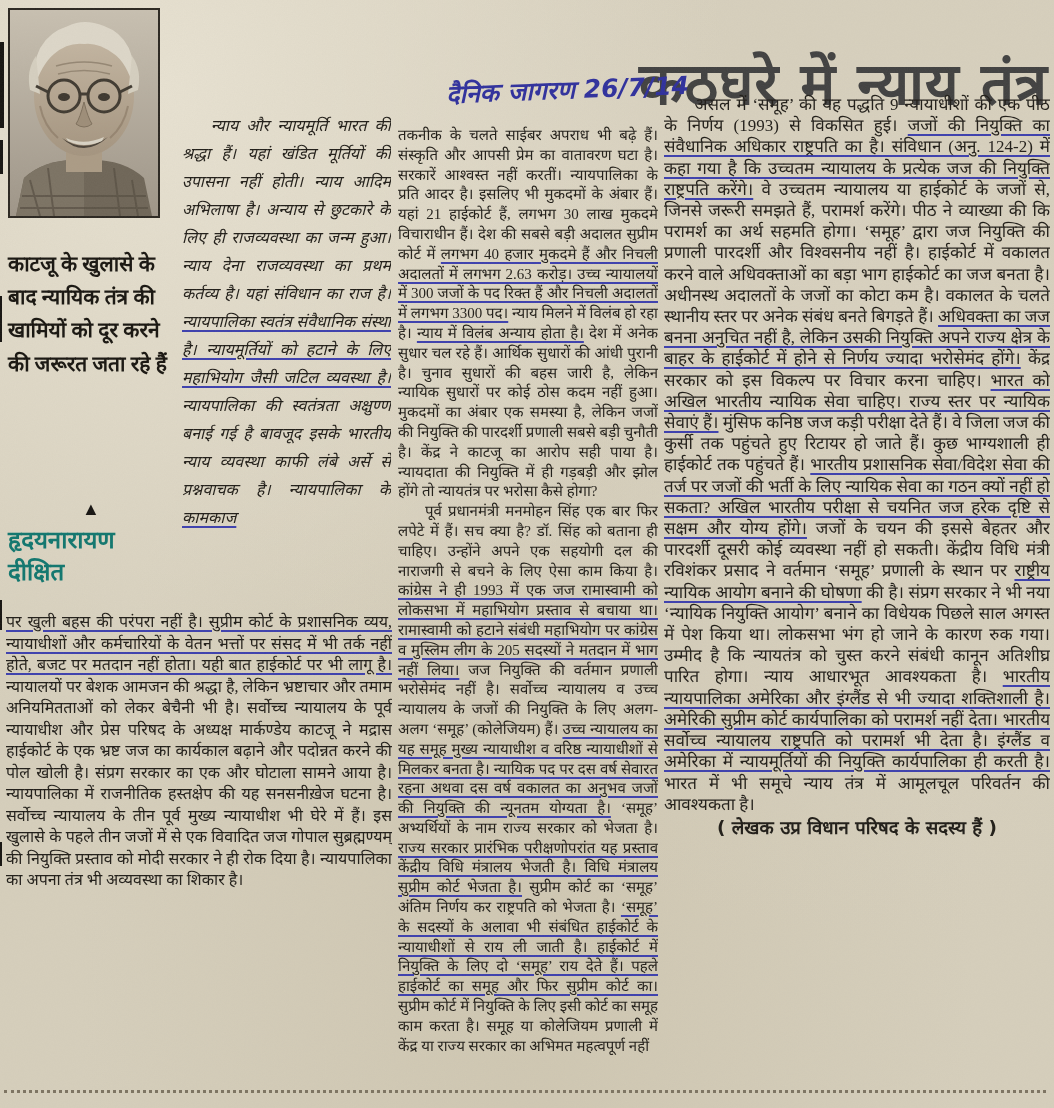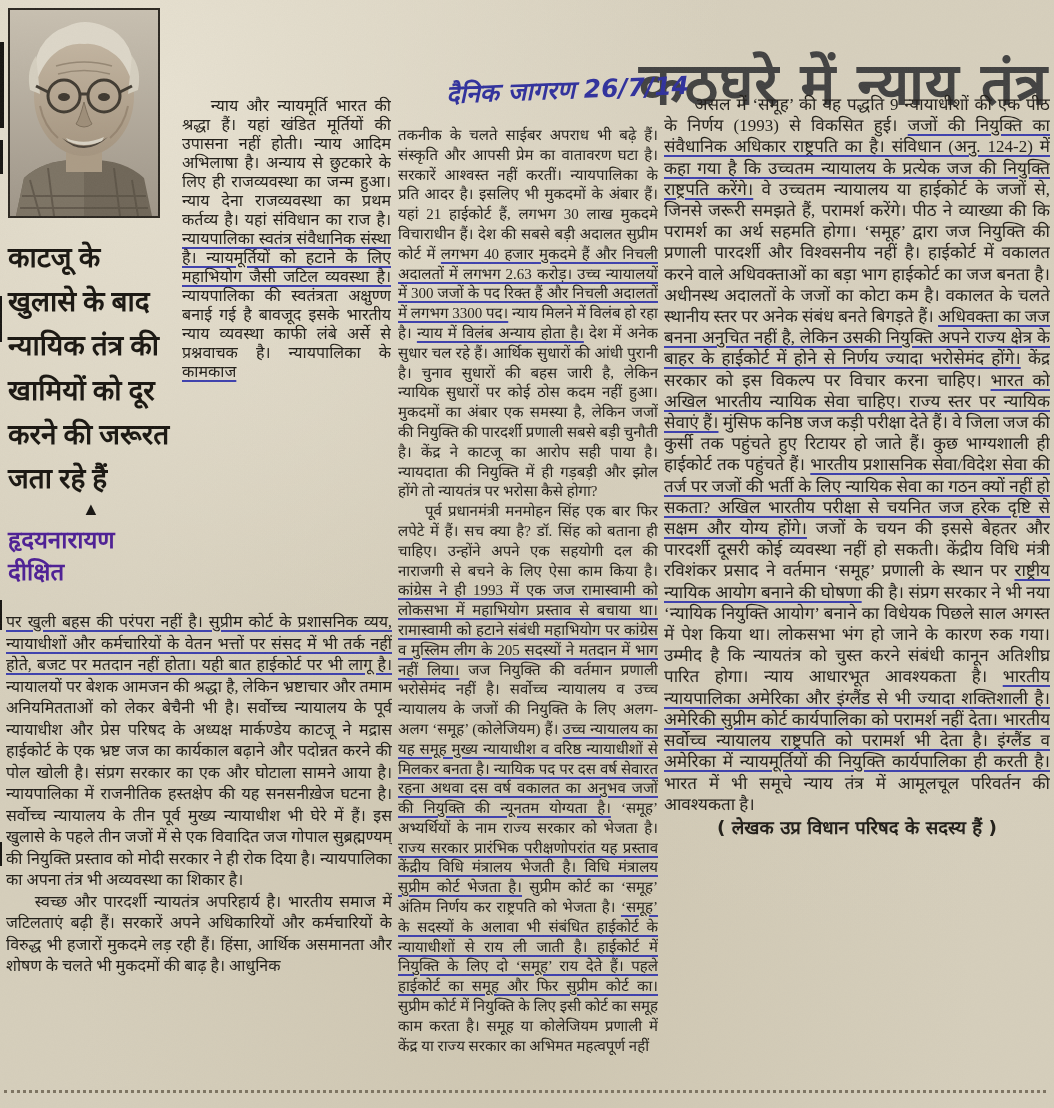--- a/index.html
+++ b/index.html
@@ -29,32 +29,32 @@
     font-size:25px;color:#2e2f9d;transform:rotate(-2.2deg);white-space:nowrap;
     z-index:6;
   }
   .photo-frame{
     position:absolute;left:8px;top:8px;width:152px;height:210px;
     border:2px solid #2a2620;background:#b9b0a0;box-sizing:border-box;overflow:hidden;
   }
   .photo-frame svg{display:block;}
 
   .standfirst{
-    position:absolute;left:8px;top:236px;width:166px;
-    font-size:28px;line-height:1.58;font-weight:600;color:#17140f;
+    position:absolute;left:8px;top:248px;width:166px;
+    font-size:21px;line-height:1.58;font-weight:600;color:#17140f;
   }
   .author-block{position:absolute;left:8px;top:500px;width:166px;text-align:left;}
   .author-pointer{display:block;width:100%;text-align:center;font-size:18px;color:#141210;line-height:1;}
-  .author-name{font-size:24px;font-weight:700;line-height:1.35;color:#4c1d95;margin-top:6px;
+  .author-name{font-size:24px;font-weight:700;line-height:1.35;color:#0f766e;margin-top:6px;
     font-family:"DejaVu Sans",sans-serif;}
 
   .col{position:absolute;text-align:justify;z-index:4;}
   .col p{margin:0;padding:0;}
   .col p.indent{text-indent:1.8em;}
-  .col1n{left:182px;top:96px;width:209px;height:492px;font-size:16px;line-height:19px;overflow:hidden;}
+  .col1n{left:182px;top:112px;width:209px;height:492px;font-size:16px;line-height:28px;overflow:hidden;font-style:italic;}
   .col1w{left:6px;top:588px;width:386px;height:500px;font-size:16px;line-height:21.5px;overflow:hidden;margin-top:23px;}
   .col2{left:398px;top:94px;width:260px;height:1000px;font-size:15px;line-height:19.8px;overflow:hidden;margin-top:32px;}
   .col3{left:664px;top:94px;width:386px;height:1000px;font-size:17px;line-height:21.2px;overflow:hidden;}
 
   .pen-underline{
     text-decoration:underline;
     text-decoration-color:#3c3fae;
     text-decoration-thickness:1.6px;
     text-underline-offset:3px;
   }
@@ -138,21 +138,20 @@
 <div class="author-block">
   <span class="author-pointer">▲</span>
   <div class="author-name">हृदयनारायण दीक्षित</div>
 </div>
 
 <div class="col col1n">
     <p class="indent"><span>न्याय और न्यायमूर्ति भारत की श्रद्धा हैं। यहां खंडित मूर्तियों की उपासना नहीं होती। न्याय आदिम अभिलाषा है। अन्याय से छुटकारे के लिए ही राजव्यवस्था का जन्म हुआ। न्याय देना राजव्यवस्था का प्रथम कर्तव्य है। यहां संविधान का राज है। </span><span class="pen-underline">न्यायपालिका स्वतंत्र संवैधानिक संस्था है। न्यायमूर्तियों को हटाने के लिए महाभियोग जैसी जटिल व्यवस्था है।</span><span> न्यायपालिका की स्वतंत्रता अक्षुण्ण बनाई गई है बावजूद इसके भारतीय न्याय व्यवस्था काफी लंबे अर्से से प्रश्नवाचक है। न्यायपालिका के </span><span class="pen-underline">कामकाज</span></p>
   </div>
 <div class="col col1w">
     <p><span class="pen-underline">पर खुली बहस की परंपरा नहीं है। सुप्रीम कोर्ट के प्रशासनिक व्यय, न्यायाधीशों और कर्मचारियों के वेतन भत्तों पर संसद में भी तर्क नहीं होते, बजट पर मतदान नहीं होता। यही बात हाईकोर्ट पर भी लागू है।</span><span> न्यायालयों पर बेशक आमजन की श्रद्धा है, लेकिन भ्रष्टाचार और तमाम अनियमितताओं को लेकर बेचैनी भी है। सर्वोच्च न्यायालय के पूर्व न्यायाधीश और प्रेस परिषद के अध्यक्ष मार्कण्डेय काटजू ने मद्रास हाईकोर्ट के एक भ्रष्ट जज का कार्यकाल बढ़ाने और पदोन्नत करने की पोल खोली है। संप्रग सरकार का एक और घोटाला सामने आया है। न्यायपालिका में राजनीतिक हस्तक्षेप की यह सनसनीख़ेज घटना है। सर्वोच्च न्यायालय के तीन पूर्व मुख्य न्यायाधीश भी घेरे में हैं। इस खुलासे के पहले तीन जजों में से एक विवादित जज गोपाल सुब्रह्मण्यम् की नियुक्ति प्रस्ताव को मोदी सरकार ने ही रोक दिया है। न्यायपालिका का अपना तंत्र भी अव्यवस्था का शिकार है।</span></p>
-    <p class="indent"><span>स्वच्छ और पारदर्शी न्यायतंत्र अपरिहार्य है। भारतीय समाज में जटिलताएं बढ़ी हैं। सरकारें अपने अधिकारियों और कर्मचारियों के विरुद्ध भी हजारों मुकदमे लड़ रही हैं। हिंसा, आर्थिक असमानता और शोषण के चलते भी मुकदमों की बाढ़ है। आधुनिक</span></p>
   </div>
 <div class="col col2">
     <p><span>तकनीक के चलते साईबर अपराध भी बढ़े हैं। संस्कृति और आपसी प्रेम का वातावरण घटा है। सरकारें आश्वस्त नहीं करतीं। न्यायपालिका के प्रति आदर है। इसलिए भी मुकदमों के अंबार हैं। यहां 21 हाईकोर्ट हैं, लगभग 30 लाख मुकदमे विचाराधीन हैं। देश की सबसे बड़ी अदालत सुप्रीम कोर्ट में </span><span class="pen-underline">लगभग 40 हजार मुकदमे हैं और निचली अदालतों में लगभग 2.63 करोड़। उच्च न्यायालयों में 300 जजों के पद रिक्त हैं और निचली अदालतों में लगभग 3300 पद।</span><span> न्याय मिलने में विलंब हो रहा है। </span><span class="pen-underline">न्याय में विलंब अन्याय होता है।</span><span> देश में अनेक सुधार चल रहे हैं। आर्थिक सुधारों की आंधी पुरानी है। चुनाव सुधारों की बहस जारी है, लेकिन न्यायिक सुधारों पर कोई ठोस कदम नहीं हुआ। मुकदमों का अंबार एक समस्या है, लेकिन जजों की नियुक्ति की पारदर्शी प्रणाली सबसे बड़ी चुनौती है। केंद्र ने काटजू का आरोप सही पाया है। न्यायदाता की नियुक्ति में ही गड़बड़ी और झोल होंगे तो न्यायतंत्र पर भरोसा कैसे होगा?</span></p>
     <p class="indent"><span>पूर्व प्रधानमंत्री मनमोहन सिंह एक बार फिर लपेटे में हैं। सच क्या है? डॉ. सिंह को बताना ही चाहिए। उन्होंने अपने एक सहयोगी दल की नाराजगी से बचने के लिए ऐसा काम किया है। </span><span class="pen-underline">कांग्रेस ने ही 1993 में एक जज रामास्वामी को लोकसभा में महाभियोग प्रस्ताव से बचाया था। रामास्वामी को हटाने संबंधी महाभियोग पर कांग्रेस व मुस्लिम लीग के 205 सदस्यों ने मतदान में भाग नहीं लिया।</span><span> जज नियुक्ति की वर्तमान प्रणाली भरोसेमंद नहीं है। सर्वोच्च न्यायालय व उच्च न्यायालय के जजों की नियुक्ति के लिए अलग-अलग ‘समूह’ (कोलेजियम) हैं। </span><span class="pen-underline">उच्च न्यायालय का यह समूह मुख्य न्यायाधीश व वरिष्ठ न्यायाधीशों से मिलकर बनता है। न्यायिक पद पर दस वर्ष सेवारत रहना अथवा दस वर्ष वकालत का अनुभव जजों की नियुक्ति की न्यूनतम योग्यता है।</span><span> ‘समूह’ अभ्यर्थियों के नाम राज्य सरकार को भेजता है। </span><span class="pen-underline">राज्य सरकार प्रारंभिक परीक्षणोपरांत यह प्रस्ताव केंद्रीय विधि मंत्रालय भेजती है। विधि मंत्रालय सुप्रीम कोर्ट भेजता है।</span><span> सुप्रीम कोर्ट का ‘समूह’ अंतिम निर्णय कर राष्ट्रपति को भेजता है। </span><span class="pen-underline">‘समूह’ के सदस्यों के अलावा भी संबंधित हाईकोर्ट के न्यायाधीशों से राय ली जाती है। हाईकोर्ट में नियुक्ति के लिए दो ‘समूह’ राय देते हैं। पहले हाईकोर्ट का समूह और फिर सुप्रीम कोर्ट का।</span><span> सुप्रीम कोर्ट में नियुक्ति के लिए इसी कोर्ट का समूह काम करता है। समूह या कोलेजियम प्रणाली में केंद्र या राज्य सरकार का अभिमत महत्वपूर्ण नहीं</span></p>
   </div>
 <div class="col col3">
   <div>
       <p class="indent"><span>असल में ‘समूह’ की यह पद्धति 9 न्यायाधीशों की एक पीठ के निर्णय (1993) से विकसित हुई। </span><span class="pen-underline">जजों की नियुक्ति का संवैधानिक अधिकार राष्ट्रपति का है। संविधान (अनु. 124-2) में कहा गया है कि उच्चतम न्यायालय के प्रत्येक जज की नियुक्ति राष्ट्रपति करेंगे।</span><span> वे उच्चतम न्यायालय या हाईकोर्ट के जजों से, जिनसे जरूरी समझते हैं, परामर्श करेंगे। पीठ ने व्याख्या की कि परामर्श का अर्थ सहमति होगा। ‘समूह’ द्वारा जज नियुक्ति की प्रणाली पारदर्शी और विश्वसनीय नहीं है। हाईकोर्ट में वकालत करने वाले अधिवक्ताओं का बड़ा भाग हाईकोर्ट का जज बनता है। अधीनस्थ अदालतों के जजों का कोटा कम है। वकालत के चलते स्थानीय स्तर पर अनेक संबंध बनते बिगड़ते हैं। </span><span class="pen-underline">अधिवक्ता का जज बनना अनुचित नहीं है, लेकिन उसकी नियुक्ति अपने राज्य क्षेत्र के बाहर के हाईकोर्ट में होने से निर्णय ज्यादा भरोसेमंद होंगे।</span><span> केंद्र सरकार को इस विकल्प पर विचार करना चाहिए। </span><span class="pen-underline">भारत को अखिल भारतीय न्यायिक सेवा चाहिए। राज्य स्तर पर न्यायिक सेवाएं हैं।</span><span> मुंसिफ कनिष्ठ जज कड़ी परीक्षा देते हैं। वे जिला जज की कुर्सी तक पहुंचते हुए रिटायर हो जाते हैं। कुछ भाग्यशाली ही हाईकोर्ट तक पहुंचते हैं। </span><span class="pen-underline">भारतीय प्रशासनिक सेवा/विदेश सेवा की तर्ज पर जजों की भर्ती के लिए न्यायिक सेवा का गठन क्यों नहीं हो सकता? अखिल भारतीय परीक्षा से चयनित जज हरेक दृष्टि से सक्षम और योग्य होंगे।</span><span> जजों के चयन की इससे बेहतर और पारदर्शी दूसरी कोई व्यवस्था नहीं हो सकती। केंद्रीय विधि मंत्री रविशंकर प्रसाद ने वर्तमान ‘समूह’ प्रणाली के स्थान पर </span><span class="pen-underline">राष्ट्रीय न्यायिक आयोग बनाने की घोषणा</span><span> की है। संप्रग सरकार ने भी नया ‘न्यायिक नियुक्ति आयोग’ बनाने का विधेयक पिछले साल अगस्त में पेश किया था। लोकसभा भंग हो जाने के कारण रुक गया। उम्मीद है कि न्यायतंत्र को चुस्त करने संबंधी कानून अतिशीघ्र पारित होगा। न्याय आधारभूत आवश्यकता है। </span><span class="pen-underline">भारतीय न्यायपालिका अमेरिका और इंग्लैंड से भी ज्यादा शक्तिशाली है। अमेरिकी सुप्रीम कोर्ट कार्यपालिका को परामर्श नहीं देता। भारतीय सर्वोच्च न्यायालय राष्ट्रपति को परामर्श भी देता है। इंग्लैंड व अमेरिका में न्यायमूर्तियों की नियुक्ति कार्यपालिका ही करती है।</span><span> भारत में भी समूचे न्याय तंत्र में आमूलचूल परिवर्तन की आवश्यकता है।</span></p>
     </div>
   <div class="byline-footer">( लेखक उप्र विधान परिषद के सदस्य हैं )</div>

